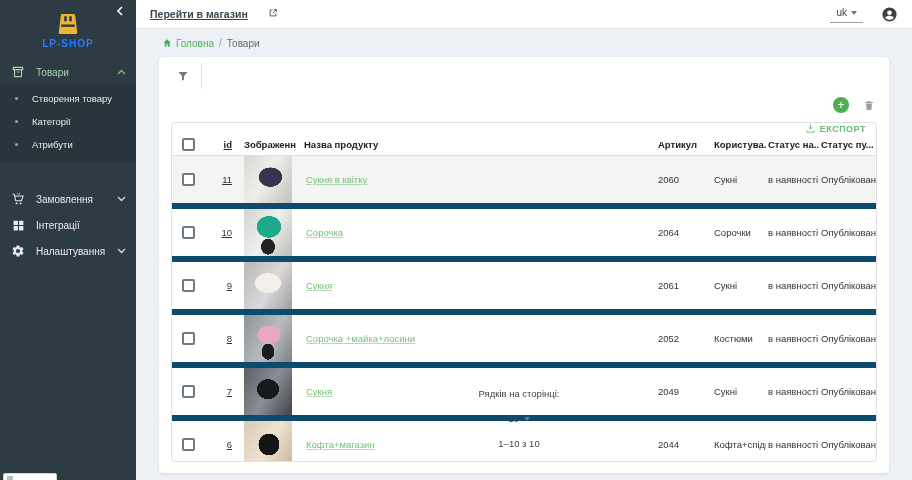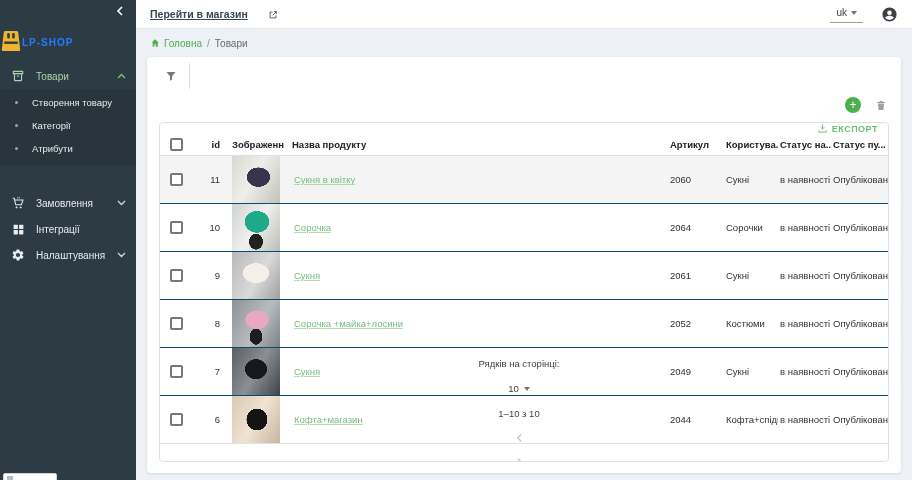--- a/index.html
+++ b/index.html
@@ -3,45 +3,45 @@
 <meta charset="utf-8">
 <style>
   * { margin:0; padding:0; box-sizing:border-box; }
   html,body { width:912px; height:480px; overflow:hidden; }
   body { font-family:"Liberation Sans","DejaVu Sans",sans-serif; background:#edf1f5; color:#333; }
   .app { display:flex; width:912px; height:480px; position:relative; }
 
   
   .sidebar { width:136px; min-width:136px; background:#2d3b45; height:100%; position:relative; color:#e8eaed; }
   .collapse-btn { position:absolute; top:4px; right:10px; background:none; border:none; cursor:pointer; padding:2px; }
-  .logo { display:flex; align-items:center; padding-top:12px; cursor:pointer;margin-top:17px; }
+  .logo { display:flex; flex-direction:column; align-items:center; padding-top:12px; cursor:pointer; }
   .logo-text { color:#2979ff; font-weight:bold; font-size:10px; letter-spacing:1px; margin-top:2px; }
   .nav { margin-top:10px; }
   .nav-group-header, .nav-item { display:flex; align-items:center; height:26px; padding:0 10px; cursor:pointer; font-size:10px; }
   .nav-group-header .label, .nav-item .label { flex:1; margin-left:10px; white-space:nowrap; overflow:hidden; }
   .nav-group-header.expanded { color:#a9d3ac; }
   .nav-sub { background:rgba(0,0,0,.10); padding:2px 0 6px; }
   .nav-sub-item { display:flex; align-items:center; height:23px; padding:0 10px 0 12px; font-size:9.5px; color:#e8eaed; cursor:pointer; }
   .nav-sub-item .label { margin-left:14px; white-space:nowrap; }
   .nav-sub-item.active { color:#72c176; }
   .bullet { width:3px; height:3px; min-width:3px; background:#9aa5ac; border-radius:50%; margin-left:3px; }
   .radio { width:8px; height:8px; min-width:8px; border:1px solid #72c176; border-radius:50%; position:relative; }
   .radio::after { content:''; position:absolute; inset:2px; background:#72c176; border-radius:50%; }
   .icon-20 { width:16px; min-width:16px; height:16px; display:flex; align-items:center; justify-content:center; }
 
   
   .main { flex:1; display:flex; flex-direction:column; min-width:0; }
   .topbar { height:29px; background:#fff; border-bottom:1px solid #e3e6e8; display:flex; align-items:center; padding:0 14px; justify-content:space-between; }
-  .store-link { display:flex; align-items:flex-end; gap:20px; color:#37474f; font-size:10.5px; font-weight:bold; text-decoration:underline; cursor:pointer; }
+  .store-link { display:flex; align-items:flex-start; gap:20px; color:#37474f; font-size:10.5px; font-weight:bold; text-decoration:underline; cursor:pointer; }
   .topbar-right { display:flex; align-items:center; gap:18px;margin-left:42px; }
   .lang-select { display:flex; align-items:center; gap:4px; font-size:10px; color:#424242; border-bottom:1px solid #9e9e9e; padding:2px 6px 4px; cursor:pointer; }
   .caret-down { width:0; height:0; border-left:3.5px solid transparent; border-right:3.5px solid transparent; border-top:4px solid #757575; }
   .avatar-btn { background:none; border:none; cursor:pointer; display:flex; }
 
-  .content { flex:1; background:#edf1f5; padding:0 11px;border-radius:9px; }
+  .content { flex:1; background:#edf1f5; padding:0 23px;border-radius:9px; }
   .breadcrumb { height:28px; display:flex; align-items:center; gap:5px; font-size:10px; padding-left:3px; }
   .breadcrumb .home-link { color:#4caf50; display:flex; align-items:center; gap:4px; cursor:pointer; }
   .breadcrumb .sep { color:#8a98a5; }
   .breadcrumb .current { color:#5f6b76; }
 
   .card { background:#fff; border-radius:4px; box-shadow:0 1px 3px rgba(0,0,0,.10); height:416px; display:flex; flex-direction:column; }
   .filter-toolbar { height:38px; display:flex; align-items:center; padding:0 16px; }
   .filter-btn { background:none; border:none; cursor:pointer; display:flex; padding:2px; }
   .toolbar-divider { width:1px; height:26px; background:#e0e0e0; margin-left:10px; }
   .actions-row { height:20px; display:flex; align-items:center; justify-content:flex-end; gap:14px; padding-right:14px; }
@@ -49,22 +49,22 @@
   .trash-btn { background:none; border:none; cursor:pointer; display:flex; padding:0; }
 
   .table-card { margin:7px 12px 11px; border:1px solid #e0e0e0; border-radius:4px; flex:1; display:flex; flex-direction:column; overflow:hidden; }
   .export-row { height:22px; display:flex; align-items:center; justify-content:flex-end; padding-right:10px; }
   .export-btn { display:flex; align-items:center; gap:4px; background:none; border:none; color:#6abf6e; font-size:9px; font-weight:bold; letter-spacing:.5px; cursor:pointer; }
 
   table { border-collapse:collapse; width:100%; table-layout:fixed; font-size:9.5px; }
   col.c-cb{width:36px} col.c-id{width:28px} col.c-img{width:60px} col.c-name{width:auto}
   col.c-sku{width:56px} col.c-cat{width:54px} col.c-stock{width:53px} col.c-pub{width:57px}
   thead th { font-weight:bold; color:#212121; text-align:left; padding:4px 2px; border-bottom:1px solid #e0e0e0; white-space:nowrap; overflow:hidden; font-size:9.5px; height:15px; }
-  th.num, td.num { text-align:right; padding-right:4px; }
-  tbody td { border-bottom:1px solid #0c4a6e; padding:0 2px; color:#333; white-space:nowrap; overflow:hidden; height:48px; }
+  th.num, td.num { text-align:right; padding-right:4px;text-decoration:underline; }
+  tbody td { border-bottom:6px solid #0c4a6e; padding:0 2px; color:#333; white-space:nowrap; overflow:hidden; height:48px; }
   tbody tr.highlighted { background:#f4f4f4; }
   .cb { width:13px; height:13px; border:2px solid #6f7a82; border-radius:2px; background:#fff; cursor:pointer; margin-left:8px; }
   .thumb { width:48px; height:47px; display:block; }
   .thumb-0 { background:radial-gradient(ellipse 40% 34% at 55% 45%,#39344e 0 60%,transparent 61%),linear-gradient(120deg,#d9d8d2,#efeeea 45%,#c2c1bb); }
   .thumb-1 { background:radial-gradient(ellipse 42% 38% at 52% 38%,#1fa98b 0 60%,transparent 61%),radial-gradient(ellipse 24% 28% at 50% 80%,#222 0 60%,transparent 61%),linear-gradient(120deg,#cfd4cf,#f0f1ee 50%,#b9bdb7); }
   .thumb-2 { background:radial-gradient(ellipse 45% 35% at 50% 45%,#f4efe8 0 60%,transparent 61%),linear-gradient(120deg,#b9b9b9,#d9d9d9 55%,#9f9f9f); }
   .thumb-3 { background:radial-gradient(ellipse 40% 32% at 52% 42%,#e8a7c3 0 60%,transparent 61%),radial-gradient(ellipse 22% 28% at 50% 78%,#1d1d1d 0 60%,transparent 61%),linear-gradient(120deg,#8f9294,#b9bcbe 55%,#7f8284); }
   .thumb-4 { background:radial-gradient(ellipse 38% 35% at 50% 45%,#17181c 0 60%,transparent 61%),linear-gradient(120deg,#5a5f66,#8a8f96 50%,#3f444b); }
   .thumb-5 { background:radial-gradient(ellipse 36% 38% at 52% 50%,#141414 0 60%,transparent 61%),linear-gradient(120deg,#d9c9b4,#efe3d2 50%,#c7b69e); }
   .name-link { color:#72c176; text-decoration:underline; text-decoration-color:rgba(114,193,118,.55); cursor:pointer; padding-left:8px; }

